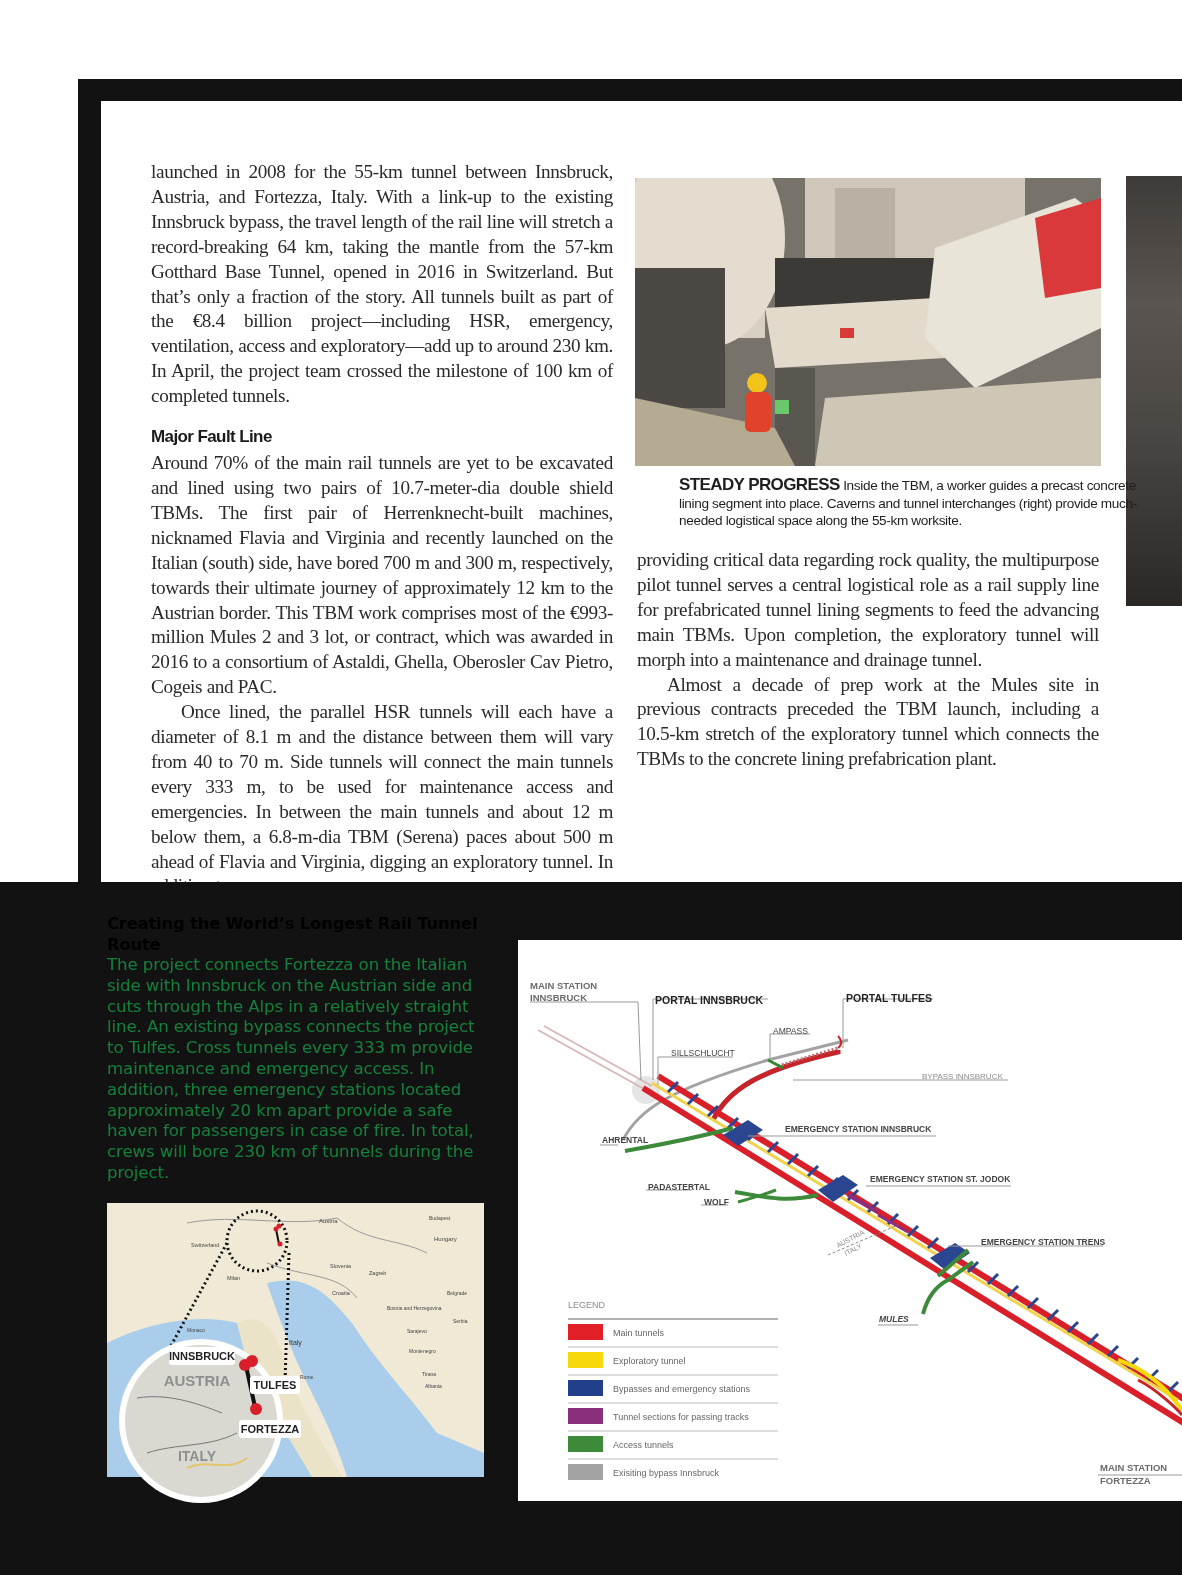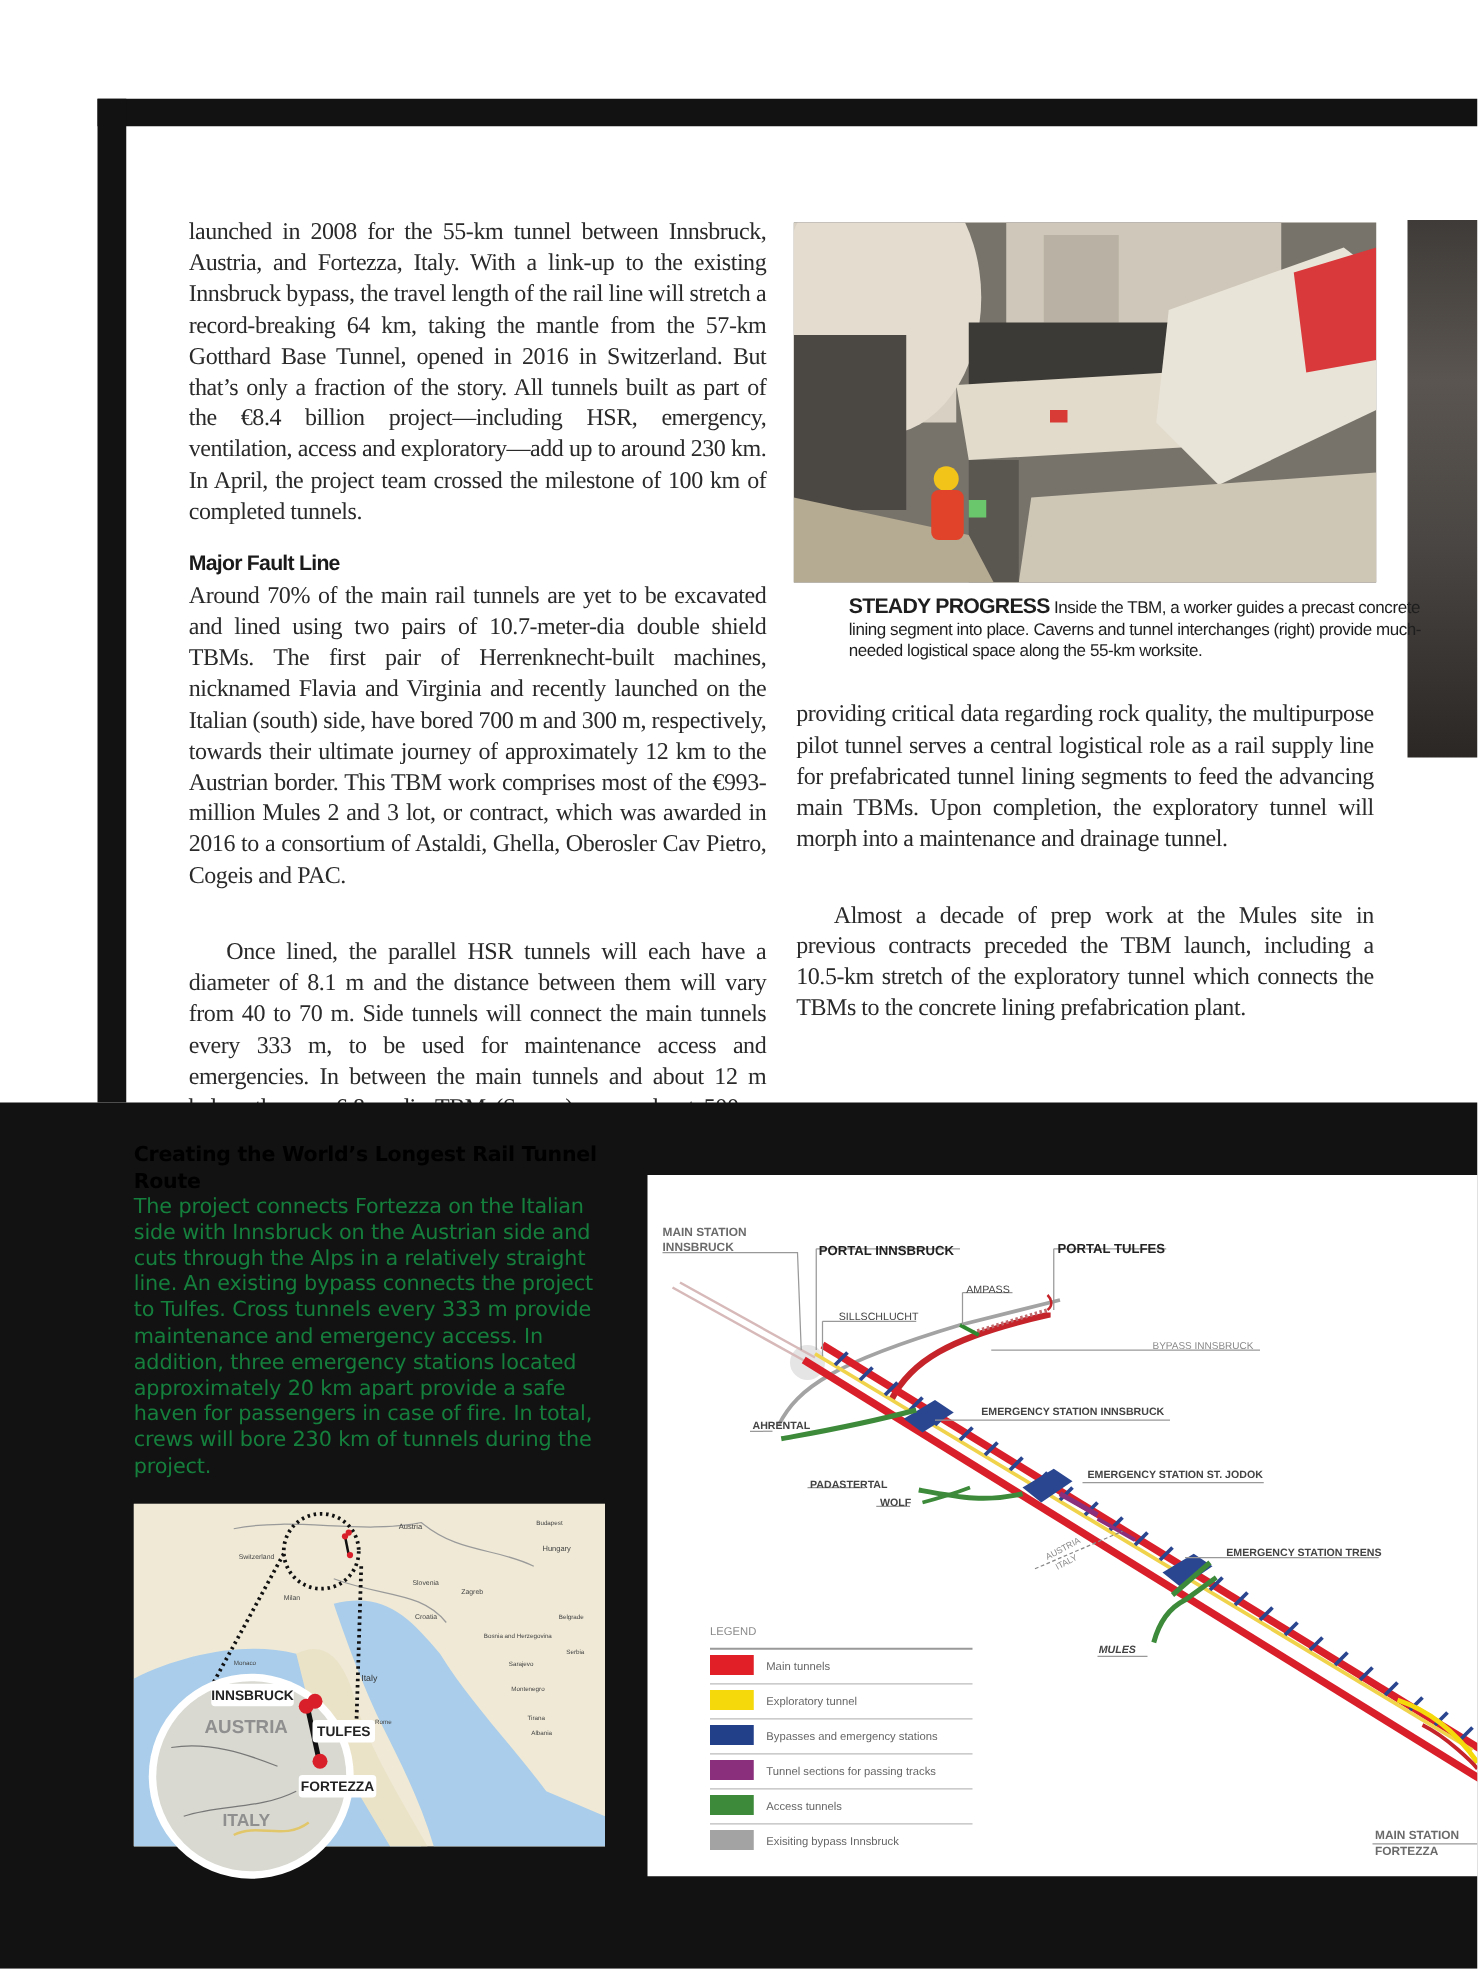--- a/index.html
+++ b/index.html
@@ -3,23 +3,23 @@
 <meta charset="utf-8">
 <style>
   html, body { margin:0; padding:0; }
   body { width:1182px; height:1575px; background:#ffffff; position:relative; overflow:hidden; font-family:"Liberation Serif", serif; }
   .frame-top { position:absolute; left:78px; top:79px; width:1104px; height:22px; background:#121212; }
   .frame-left { position:absolute; left:78px; top:79px; width:23px; height:803px; background:#121212; }
   .dark-band { position:absolute; left:0; top:882px; width:1182px; height:693px; background:#121212; }
 
   .col { position:absolute; color:#2a2a2a; font-size:19.2px; line-height:24.9px; letter-spacing:-0.35px; text-align:justify; }
   .col p { margin:0; }
-  .col p.indent { text-indent:30px;margin-top:36px; }
-  .col-left { left:151px; top:174px; width:462px; }
-  .col-right { left:637px; top:560px; width:462px; }
+  .col p.indent { text-indent:30px; }
+  .col-left { left:151px; top:160px; width:462px; }
+  .col-right { left:637px; top:548px; width:462px; }
   .subhead { font-family:"Liberation Sans", sans-serif; font-weight:bold; font-size:17px; letter-spacing:-0.6px; color:#1a1a1a; margin:16px 0 2px 0; line-height:24px; }
 
   .photo-tbm { position:absolute; left:635px; top:178px; width:466px; height:288px; overflow:hidden; background:#8a8478; }
   .photo-cavern { position:absolute; left:1126px; top:176px; width:56px; height:430px; background:linear-gradient(180deg,#3f3b38 0%,#5a5550 30%,#4a4643 60%,#2b2725 100%); }
 
   .caption { position:absolute; left:635px; top:476px; width:466px; font-family:"Liberation Sans", sans-serif; font-size:13.6px; line-height:17.5px; color:#1e1e1e; letter-spacing:-0.35px;margin-left:44px; }
   .caption b { font-size:17px; letter-spacing:-0.6px; }
 
   .sidebar-title { position:absolute; left:107px; top:913px; width:380px; color:#000000; font-family:"DejaVu Sans", sans-serif; font-weight:bold; font-size:16.4px; line-height:21px; letter-spacing:-0.2px; }
   .sidebar-body { position:absolute; left:107px; top:955px; width:385px; color:#15803d; font-family:"DejaVu Sans", sans-serif; font-size:16.6px; line-height:20.8px; letter-spacing:-0.1px; }

